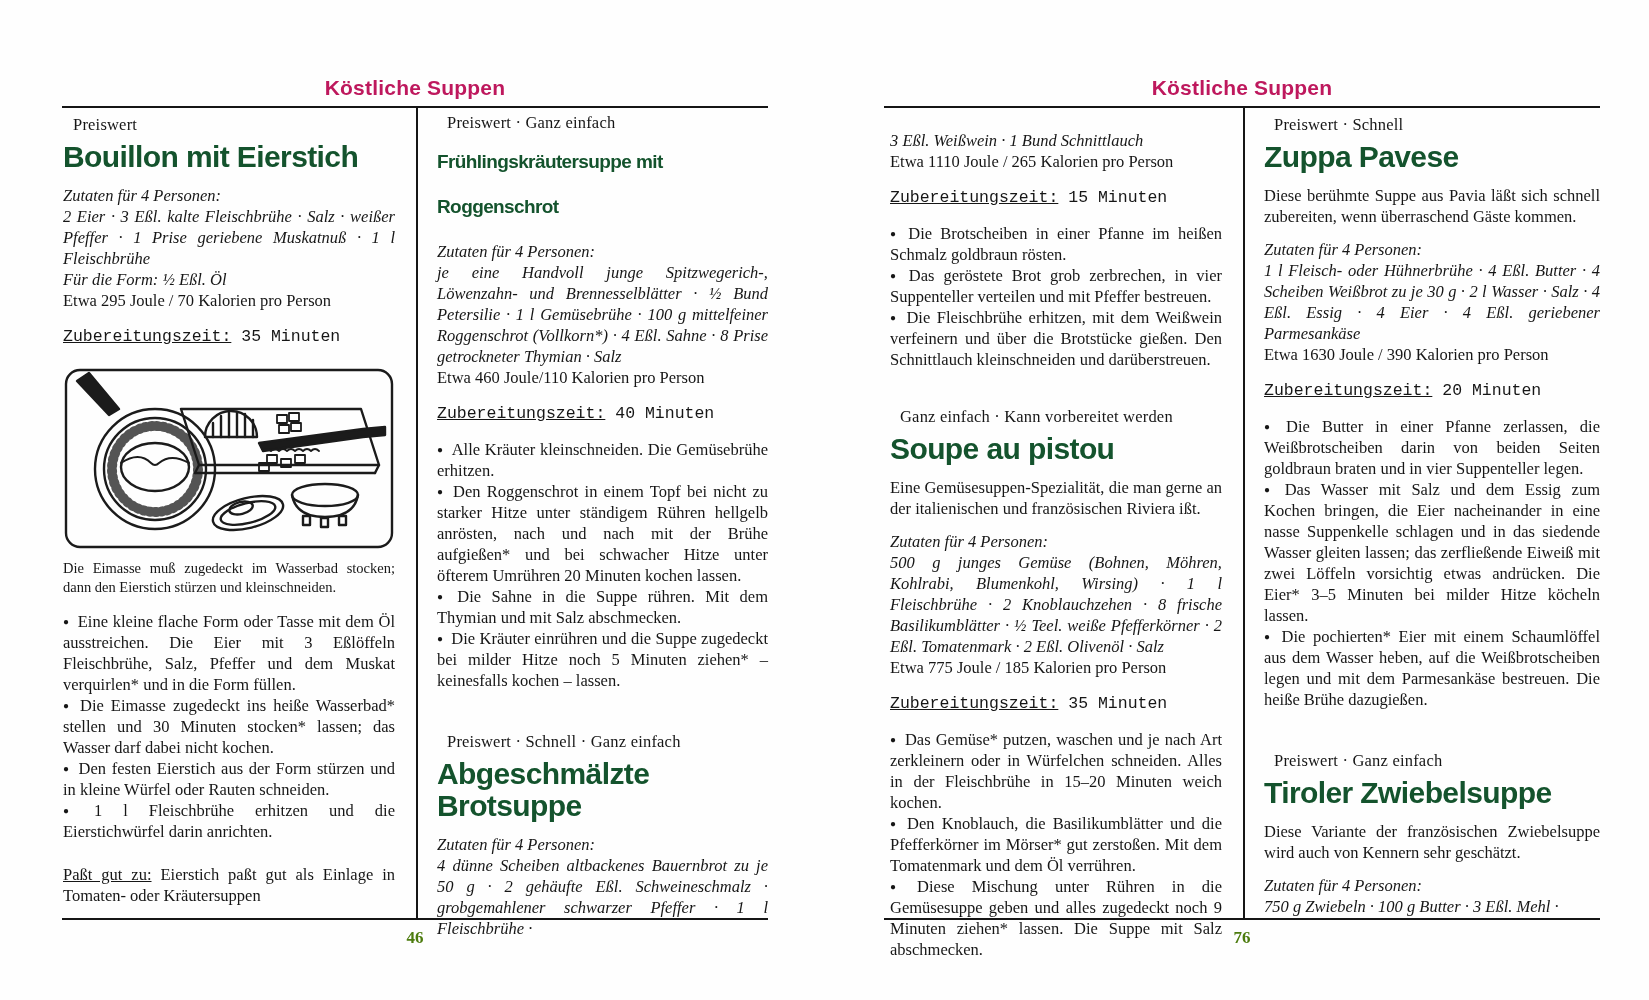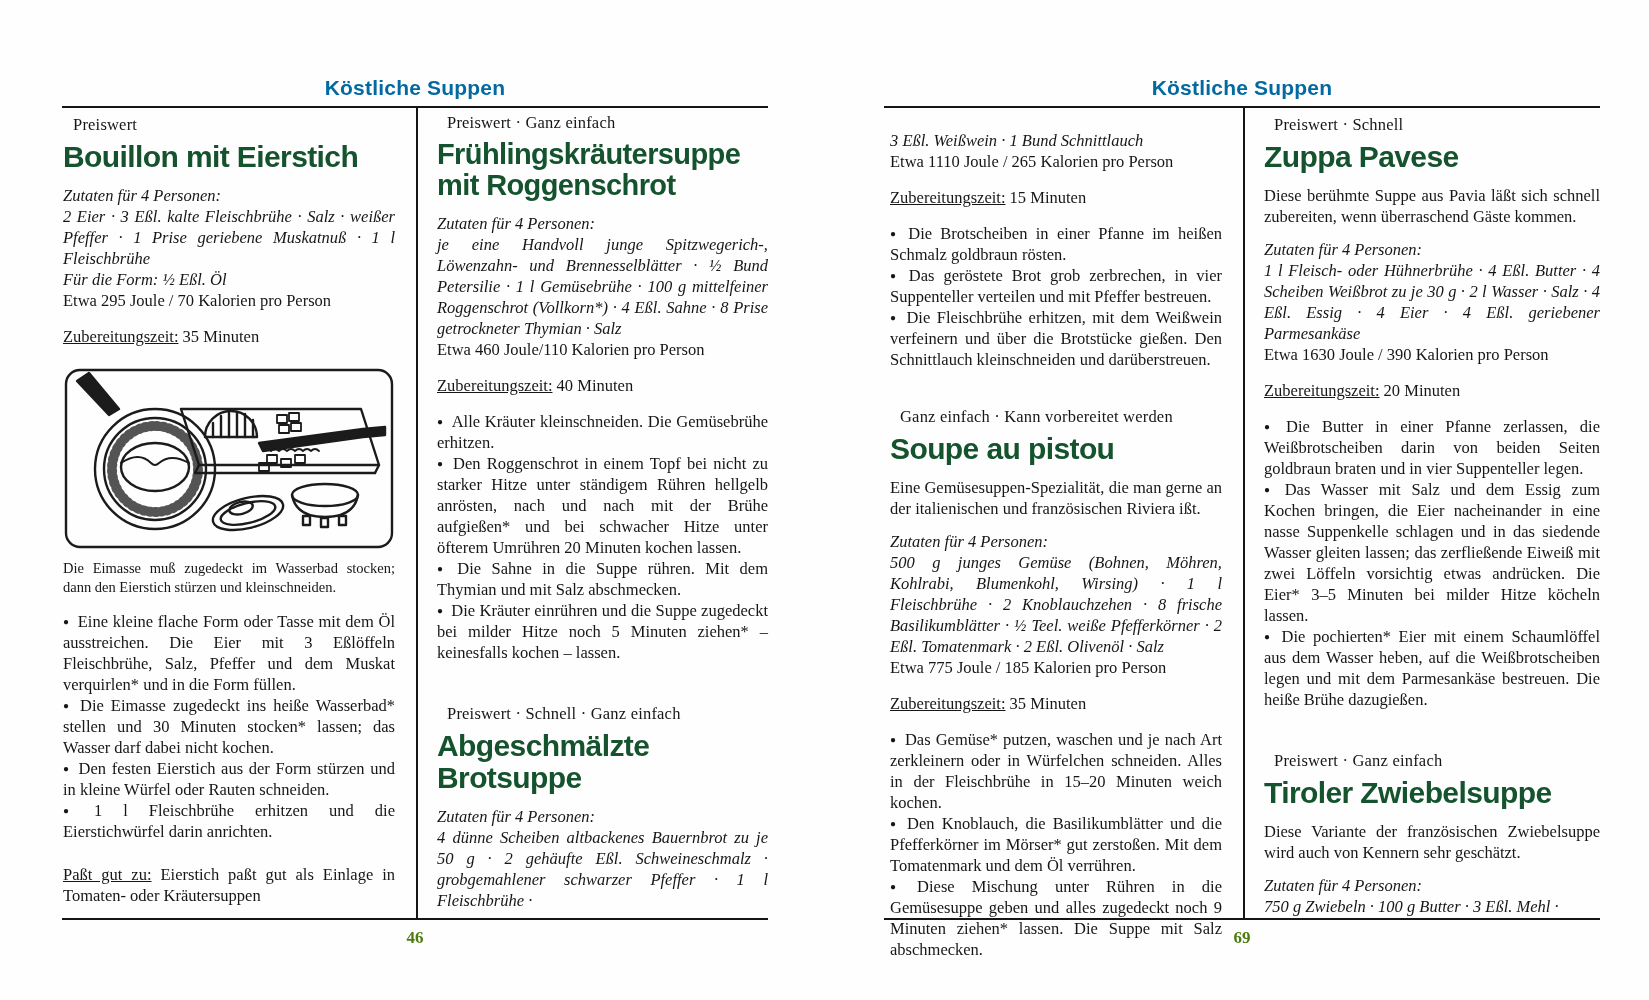--- a/index.html
+++ b/index.html
@@ -5,37 +5,37 @@
   html,body{margin:0;padding:0;}
   body{
     width:1649px;height:1000px;position:relative;overflow:hidden;
     background:#fefefe;color:#161616;
     font-family:"Liberation Serif", serif;
   }
   .rule{position:absolute;background:#151515;}
   .page-header{
     position:absolute;text-align:center;
     font-family:"Liberation Sans", sans-serif;font-weight:900;
-    font-size:21px;letter-spacing:.2px;color:#0369a1;
+    font-size:21px;letter-spacing:.2px;color:#be185d;
   }
   .page-number{
     position:absolute;text-align:center;font-weight:bold;font-size:17px;color:#4d7c0f;
   }
   .col{position:absolute;font-size:16.5px;line-height:21px;}
   .tags{font-size:16.5px;letter-spacing:.2px;margin:0 0 2px 10px;}
   .title{
     font-family:"Liberation Sans", sans-serif;font-weight:900;color:#14532d;
     font-size:30px;line-height:32px;letter-spacing:-0.6px;
     margin:6px 0 12px 0;
   }
   .intro{margin:0 0 12px 0;text-align:justify;}
   .ing{font-style:italic;margin:0;text-align:justify;}
   .ing .zlbl{display:block;}
   .energy{margin:0;}
-  .zeit{margin:15px 0 0 0;}
+  .zeit{margin:15px 0 0 0;font-family:Liberation Mono, monospace;}
   .u{text-decoration:underline;}
   .steps{margin:15px 0 0 0;}
   .step{margin:0;text-align:justify;}
   .dot{font-size:10px;vertical-align:2px;margin-right:8px;}
   .figure{margin:20px 0 9px 0;}
   .caption{font-size:14.5px;line-height:18.5px;text-align:justify;margin:0;}
   .pass{margin:22px 0 0 0;text-align:justify;}
   .gap40{height:40px;}
   .gap36{height:36px;}
   svg{display:block;}
@@ -128,21 +128,21 @@
     <p class="step"><span class="dot">●</span><span>Den festen Eierstich aus der Form stürzen und in kleine Würfel oder Rauten schneiden.</span></p>
     <p class="step"><span class="dot">●</span><span>1 l Fleischbrühe erhitzen und die Eierstichwürfel darin anrichten.</span></p>
   </div>
 
   <p class="pass"><span class="u">Paßt gut zu:</span> <span>Eierstich paßt gut als Einlage in Tomaten- oder Kräutersuppen</span></p>
 </div>
 
 <div class="col" style="left:437px;top:112px;width:331px;">
   <div>
     <p class="tags">Preiswert · Ganz einfach</p>
-    <h2 class="title" style="font-size:29px;line-height:31px;">Frühlingskräutersuppe mit Roggenschrot</h2>
+    <h2 class="title" style="font-size:19px;line-height:45px;">Frühlingskräutersuppe mit Roggenschrot</h2>
     <p class="ing"><span class="zlbl">Zutaten für 4 Personen:</span><span>je eine Handvoll junge Spitzwegerich-, Löwenzahn- und Brennesselblätter · ½ Bund Petersilie · 1 l Gemüsebrühe · 100 g mittelfeiner Roggenschrot (Vollkorn*) · 4 Eßl. Sahne · 8 Prise getrockneter Thymian · Salz</span></p>
     <p class="energy">Etwa 460 Joule/110 Kalorien pro Person</p>
     <p class="zeit"><span class="u">Zubereitungszeit:</span> <span>40 Minuten</span></p>
     <div class="steps">
       <p class="step"><span class="dot">●</span><span>Alle Kräuter kleinschneiden. Die Gemüsebrühe erhitzen.</span></p>
       <p class="step"><span class="dot">●</span><span>Den Roggenschrot in einem Topf bei nicht zu starker Hitze unter ständigem Rühren hellgelb anrösten, nach und nach mit der Brühe aufgießen* und bei schwacher Hitze unter öfterem Umrühren 20 Minuten kochen lassen.</span></p>
       <p class="step"><span class="dot">●</span><span>Die Sahne in die Suppe rühren. Mit dem Thymian und mit Salz abschmecken.</span></p>
       <p class="step"><span class="dot">●</span><span>Die Kräuter einrühren und die Suppe zugedeckt bei milder Hitze noch 5 Minuten ziehen* – keinesfalls kochen – lassen.</span></p>
     </div>
   </div>
@@ -151,21 +151,21 @@
     <p class="tags">Preiswert · Schnell · Ganz einfach</p>
     <h2 class="title">Abgeschmälzte Brotsuppe</h2>
     <p class="ing"><span class="zlbl">Zutaten für 4 Personen:</span><span>4 dünne Scheiben altbackenes Bauernbrot zu je 50 g · 2 gehäufte Eßl. Schweineschmalz · grobgemahlener schwarzer Pfeffer · 1 l Fleischbrühe ·</span></p>
   </div>
 </div>
 
 <div class="page-header" style="left:884px;top:76px;width:716px;">Köstliche Suppen</div>
 <div class="rule" style="left:884px;top:106px;width:716px;height:2px;"></div>
 <div class="rule" style="left:1243px;top:106px;width:2px;height:814px;"></div>
 <div class="rule" style="left:884px;top:918px;width:716px;height:2px;"></div>
-<div class="page-number" style="left:884px;top:928px;width:716px;">69</div>
+<div class="page-number" style="left:884px;top:928px;width:716px;">76</div>
 
 <div class="col" style="left:890px;top:130px;width:332px;">
   <div>
     <p class="ing">3 Eßl. Weißwein · 1 Bund Schnittlauch</p>
     <p class="energy">Etwa 1110 Joule / 265 Kalorien pro Person</p>
     <p class="zeit"><span class="u">Zubereitungszeit:</span> <span>15 Minuten</span></p>
     <div class="steps">
       <p class="step"><span class="dot">●</span><span>Die Brotscheiben in einer Pfanne im heißen Schmalz goldbraun rösten.</span></p>
       <p class="step"><span class="dot">●</span><span>Das geröstete Brot grob zerbrechen, in vier Suppenteller verteilen und mit Pfeffer bestreuen.</span></p>
       <p class="step"><span class="dot">●</span><span>Die Fleischbrühe erhitzen, mit dem Weißwein verfeinern und über die Brotstücke gießen. Den Schnittlauch kleinschneiden und darüberstreuen.</span></p>

